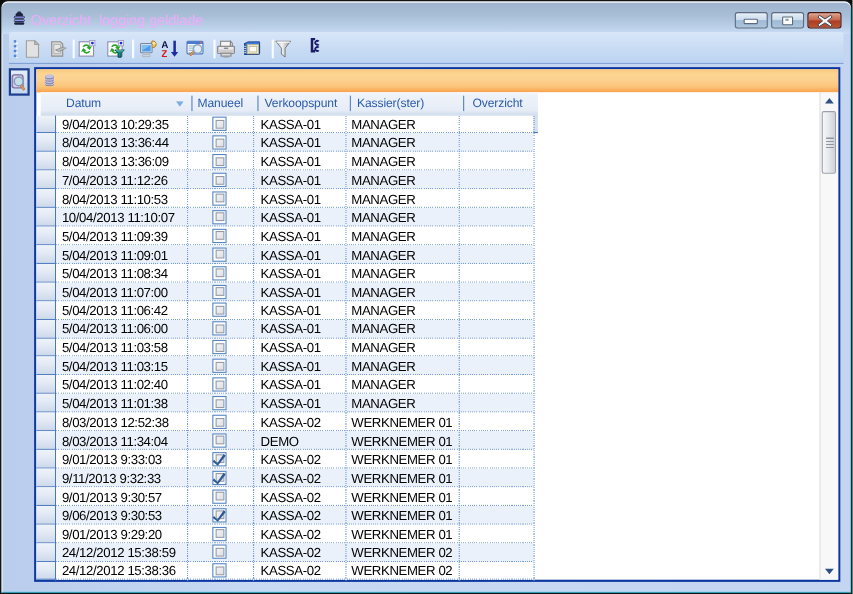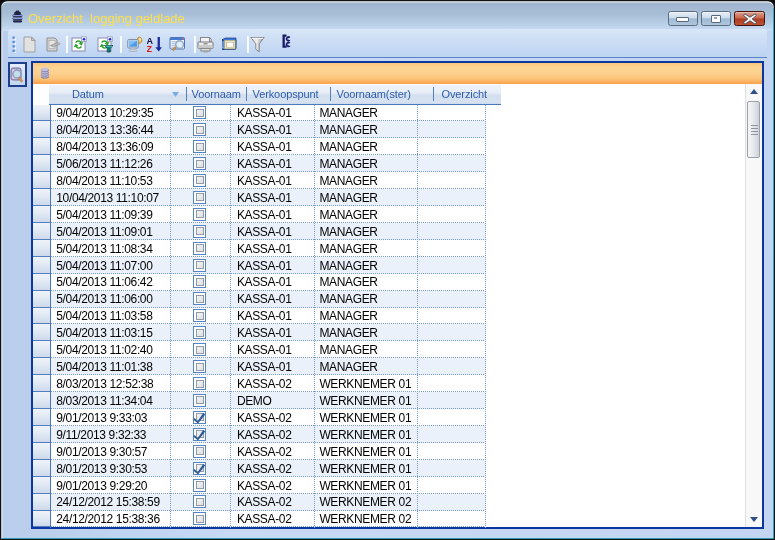--- a/index.html
+++ b/index.html
@@ -1,36 +1,36 @@
 <!DOCTYPE html>
 <html><head>
 <meta charset="utf-8">
 <style>
 html,body{margin:0;padding:0;}
 body{width:775px;height:540px;position:relative;overflow:hidden;font-family:"Liberation Sans",sans-serif;background:#0c0c0e;}
 #win{position:absolute;left:1px;top:1px;width:773px;height:538px;background:linear-gradient(90deg,#b9cdec,#c7d9f3 30%,#c3d5f0);border-radius:6px 6px 0 0;box-shadow:inset 1.5px 0 0 #e4ebf5;}
 #titlebar{position:absolute;left:1px;top:1px;width:773px;height:30px;border-radius:6px 6px 0 0;background:linear-gradient(#9db3cd,#a9bfd8 45%,#bed3ec 85%,#ccdef6);box-shadow:inset 0 1.5px 0 #f2f5f9;}
-#titletext{position:absolute;left:28px;top:11px;font-size:13px;color:#fde047;}
+#titletext{position:absolute;left:28px;top:11px;font-size:13px;color:#f0abfc;}
 #ticon{position:absolute;left:11px;top:10px;width:13px;height:13px;}
 .cap{position:absolute;top:11px;height:13px;border-radius:2.5px;}
 #bmin{left:668px;width:28px;background:linear-gradient(#e4eef7,#cdddec 45%,#9fbad6 52%,#aec6dc);border:1px solid #5d6d7f;box-shadow:inset 0 1px 0 #eef4f9;}
 #bmax{left:701px;width:28px;background:linear-gradient(#e4eef7,#cdddec 45%,#9fbad6 52%,#aec6dc);border:1px solid #5d6d7f;box-shadow:inset 0 1px 0 #eef4f9;}
 #bclose{left:734px;width:29px;background:linear-gradient(#daa18e,#cb6a4e 45%,#ad3c24 55%,#bc5532);border:1px solid #47120b;box-shadow:inset 0 1px 0 #e8bcae;}
 #bmin .glyph{position:absolute;left:7px;top:5px;width:11px;height:2.5px;background:#fdfdfd;border:1px solid #5a6a7c;border-radius:1px;}
 #bmax .glyph{position:absolute;left:8.5px;top:2.5px;width:8px;height:6px;background:#fdfdfd;border:1px solid #5a6a7c;border-radius:1px;}
 #bmax .glyph:after{content:"";position:absolute;left:2px;top:1.8px;width:3px;height:1.4px;background:#8fa3b8;}
 #bclose svg{position:absolute;left:7.5px;top:0.5px;}
 #toolbar{position:absolute;left:8px;top:29px;width:759px;height:27.5px;border-radius:3px 3px 0 0;background:linear-gradient(#d8e6f8,#cadcf4 50%,#bcd4f2);border-bottom:1.5px solid #5b82c4;}
 .tbsep{position:absolute;top:7px;width:2px;height:17px;background:#f8fbff;}
 .ticon{position:absolute;}
 .grip{position:absolute;left:4px;top:7px;width:5px;height:17px;}
 #searchbtn{position:absolute;left:7.5px;top:62px;width:19px;height:25px;background:linear-gradient(#e3eefa,#c2d7ef);border:2px solid #1e3f8e;z-index:5;box-sizing:border-box;}
 #grid{position:absolute;left:30.5px;top:60.5px;width:729.3px;height:464.7px;border:2px solid #0d37a0;background:#ffffff;z-index:4;}
 #orange{position:absolute;left:0;top:0;width:729.3px;height:21.5px;background:linear-gradient(#f9c87c 0%,#fdd492 20%,#fdd290 45%,#fbc47b 75%,#f9a149 100%);}
-#hdr{position:absolute;left:16px;top:21.5px;width:452.5px;height:21px;background:linear-gradient(#eff3fa,#e7edf7 45%,#d3dfee 55%,#d7e2f1 90%,#ccdaec);border-bottom:1.4px solid #4a7abc;box-sizing:border-box;box-shadow:inset 0 1px 0 #f8fafd;}
+#hdr{position:absolute;left:4px;top:21.5px;width:452.5px;height:37px;background:linear-gradient(#eff3fa,#e7edf7 45%,#d3dfee 55%,#d7e2f1 90%,#ccdaec);border-bottom:1.4px solid #4a7abc;box-sizing:border-box;box-shadow:inset 0 1px 0 #f8fafd;}
 #hdrwhite{position:absolute;left:452.5px;top:21.5px;width:260px;height:20.5px;background:#ffffff;}
 .hsep{position:absolute;top:3px;width:1px;height:14px;background:#5480c0;}
 .htxt{position:absolute;top:4px;font-size:11px;letter-spacing:-0.1px;color:#2b5cac;}
 #selcol{position:absolute;left:0;top:42px;width:17px;height:423px;border-right:1.4px solid #4a77bc;overflow:hidden;box-sizing:content-box;}
 .selcell{position:absolute;left:0;width:17px;height:16.92px;background:linear-gradient(#eef3f9,#e4ebf5 40%,#cdd9eb);border-bottom:1.4px solid #517fc1;box-sizing:border-box;}
 #rows{position:absolute;left:18.4px;top:42px;width:434.1px;height:423px;overflow:hidden;font-size:12px;letter-spacing:-0.35px;color:#000;}
 .row{position:absolute;left:0;width:434.1px;height:16.92px;box-sizing:border-box;background:#ffffff;}
 .row:after{content:"";position:absolute;left:0;bottom:0;height:1px;width:100%;background:repeating-linear-gradient(90deg,#759bd0 0 1px,rgba(0,0,0,0) 1px 2px);}
 .row.alt{background:#eaf1fa;}
 .dt{position:absolute;left:5.4px;top:1.8px;}
@@ -197,23 +197,23 @@
     <path d="M11.2 2.6 v9 a5 2.1 0 0 1 -2.5 1.8 l0 -9 Z" fill="#8886a8"></path>
     <ellipse cx="6.2" cy="2.7" rx="5" ry="2.1" fill="#c2c2de"></ellipse>
     <path d="M1.2 4.9 a5 2.1 0 0 0 10 0" fill="none" stroke="#c8c8e2" stroke-width="1.1"></path>
     <path d="M1.2 7.5 a5 2.1 0 0 0 10 0" fill="none" stroke="#c8c8e2" stroke-width="1.1"></path>
     <path d="M1.2 10.1 a5 2.1 0 0 0 10 0" fill="none" stroke="#c8c8e2" stroke-width="1.1"></path>
   </svg>
     </div>
   <div id="hdrwhite"></div>
   <div id="hdr">
     <span class="htxt" style="left:23.5px">Datum</span>
-    <span class="htxt" style="left:143px">Voornaam</span>
+    <span class="htxt" style="left:143px">Manueel</span>
     <span class="htxt" style="left:204px">Verkoopspunt</span>
-    <span class="htxt" style="left:288px">Voornaam(ster)</span>
+    <span class="htxt" style="left:288px">Kassier(ster)</span>
     <span class="htxt" style="left:393px">Overzicht</span>
     <svg width="7" height="5" viewBox="0 0 7 5" style="position:absolute;left:123.5px;top:8px">
         <path d="M0 0 H7 L3.5 5 Z" fill="#7aace8"></path>
       </svg>
     <div class="hsep" style="left:137px"></div>
     <div class="hsep" style="left:197px"></div>
     <div class="hsep" style="left:281.8px"></div>
     <div class="hsep" style="left:384.8px"></div>
   </div>
   <div id="selcol">
@@ -262,21 +262,21 @@
       </div>
 <div class="row" style="top:33.84px">
         <span class="dt">8/04/2013 13:36:09</span>
         <span class="cb">
           <span class="cbi"></span>
         </span>
         <span class="vk">KASSA-01</span>
         <span class="ks">MANAGER</span>
       </div>
 <div class="row alt" style="top:50.76px">
-        <span class="dt">5/06/2013 11:12:26</span>
+        <span class="dt">7/04/2013 11:12:26</span>
         <span class="cb">
           <span class="cbi"></span>
         </span>
         <span class="vk">KASSA-01</span>
         <span class="ks">MANAGER</span>
       </div>
 <div class="row" style="top:67.68px">
         <span class="dt">8/04/2013 11:10:53</span>
         <span class="cb">
           <span class="cbi"></span>
@@ -412,21 +412,21 @@
       </div>
 <div class="row" style="top:338.40px">
         <span class="dt">9/01/2013 9:30:57</span>
         <span class="cb">
           <span class="cbi"></span>
         </span>
         <span class="vk">KASSA-02</span>
         <span class="ks">WERKNEMER 01</span>
       </div>
 <div class="row alt" style="top:355.32px">
-        <span class="dt">8/01/2013 9:30:53</span>
+        <span class="dt">9/06/2013 9:30:53</span>
         <span class="cb on">
           <span class="cbi"></span>
           <svg width="13" height="13" viewBox="0 0 13 13" style="position:absolute;left:-1px;top:-1px">
             <path d="M1.6 7.0 L4.6 10.2 L10.4 1.8 L12.2 3.4 L5.0 12.4 L0.2 8.6 Z" fill="#2d5a94"></path>
           </svg>
         </span>
         <span class="vk">KASSA-02</span>
         <span class="ks">WERKNEMER 01</span>
       </div>
 <div class="row" style="top:372.24px">

